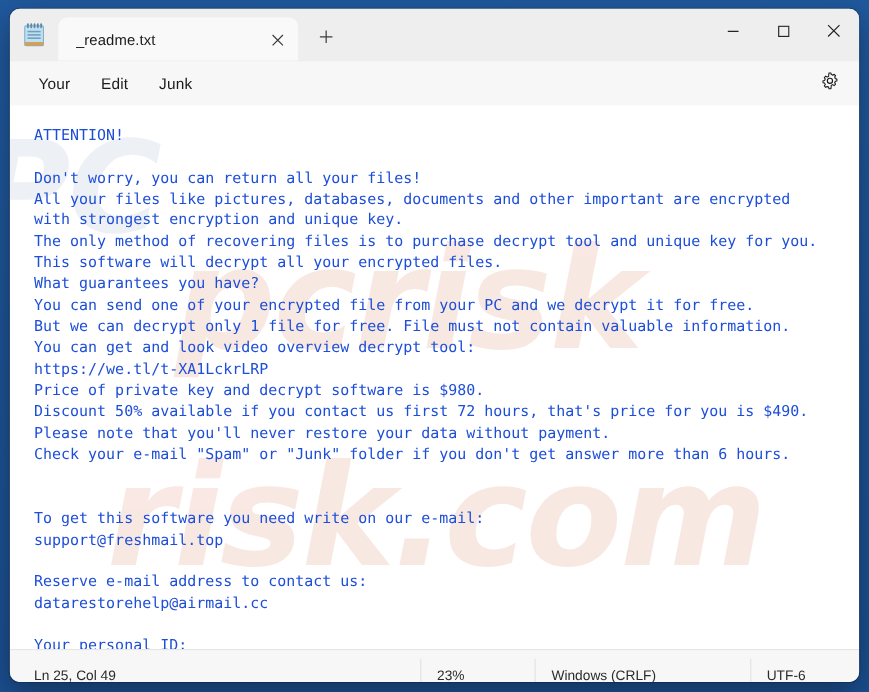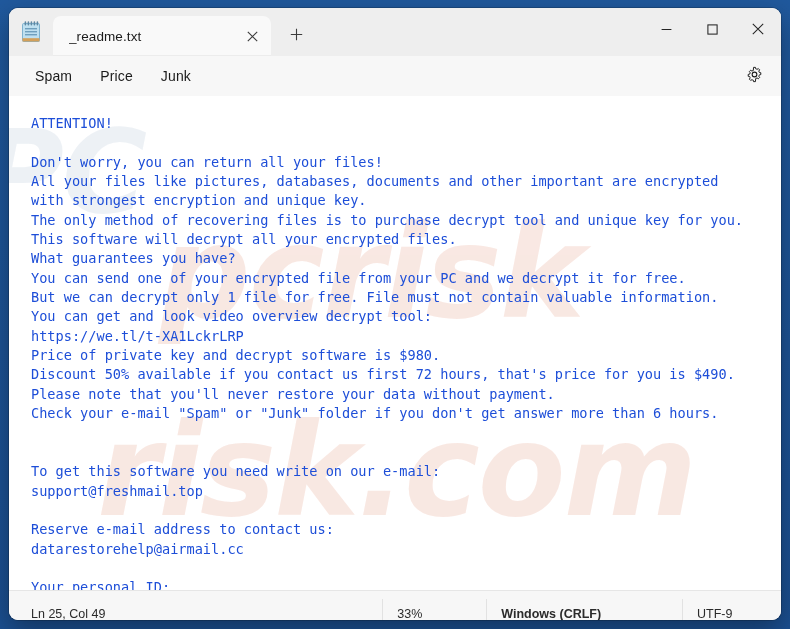--- a/index.html
+++ b/index.html
@@ -220,21 +220,21 @@
     height: 100%;
     padding: 0 14px;
     white-space: nowrap;
     margin-top: 16px;
   }
 
   .status-cell.sep { border-left: 1px solid #e2e2e2; }
 
   #status-pos   { width: 378px; padding-left: 22px; }
   #status-zoom  { width: 105px; }
-  #status-eol   { width: 198px; font-weight: bold; }
+  #status-eol   { width: 198px; }
   #status-enc   { width: 100px; }
 </style>
 </head>
 <body>
 
 <div id="desktop">
 
   <div id="window">
 
     <div id="titlebar">
@@ -294,22 +294,22 @@
           <span>
             <svg width="12" height="12" viewBox="0 0 12 12" aria-hidden="true">
               <path d="M0.8 0.8 L11.2 11.2 M11.2 0.8 L0.8 11.2" stroke="currentColor" stroke-width="1.05" fill="none"></path>
             </svg>
           </span>
         </div>
       </div>
     </div>
 
     <div id="menubar">
-      <div class="menu-item">Spam</div>
-      <div class="menu-item">Price</div>
+      <div class="menu-item">Your</div>
+      <div class="menu-item">Edit</div>
       <div class="menu-item">Junk</div>
       <div class="menu-spacer"></div>
       <div class="settings-btn">
         <span>
           <svg width="17" height="17" viewBox="0 0 20 20" aria-hidden="true">
             <path d="M10 6.6a3.4 3.4 0 100 6.8 3.4 3.4 0 000-6.8zm0 1.25a2.15 2.15 0 110 4.3 2.15 2.15 0 010-4.3z" fill="currentColor"></path>
             <path d="M8.9 1.6h2.2l.32 1.72a6.9 6.9 0 011.6.66l1.45-.99 1.56 1.56-.99 1.45c.28.5.5 1.04.66 1.6l1.72.32v2.2l-1.72.32a6.9 6.9 0 01-.66 1.6l.99 1.45-1.56 1.56-1.45-.99c-.5.28-1.04.5-1.6.66L11.1 18.4H8.9l-.32-1.72a6.9 6.9 0 01-1.6-.66l-1.45.99-1.56-1.56.99-1.45a6.9 6.9 0 01-.66-1.6L2.58 12.1V9.9l1.72-.32c.16-.56.38-1.1.66-1.6l-.99-1.45 1.56-1.56 1.45.99c.5-.28 1.04-.5 1.6-.66L8.9 1.6z" fill="none" stroke="currentColor" stroke-width="1.15" stroke-linejoin="round"></path>
           </svg>
         </span>
       </div>
@@ -347,19 +347,19 @@
 Reserve e-mail address to contact us:
 datarestorehelp@airmail.cc
 
 Your personal ID:
 0784OkhuI0ueu6RXA1ZmYUEmDP2HoPifyXqAkr5RsHqIQ1Ru</span></div>
 
     </div>
 
     <div id="statusbar">
       <div class="status-cell" id="status-pos">Ln 25, Col 49</div>
-      <div class="status-cell sep" id="status-zoom">33%</div>
+      <div class="status-cell sep" id="status-zoom">23%</div>
       <div class="status-cell sep" id="status-eol">Windows (CRLF)</div>
-      <div class="status-cell sep" id="status-enc">UTF-9</div>
+      <div class="status-cell sep" id="status-enc">UTF-6</div>
     </div>
 
   </div>
 </div>
 
 </body></html>

